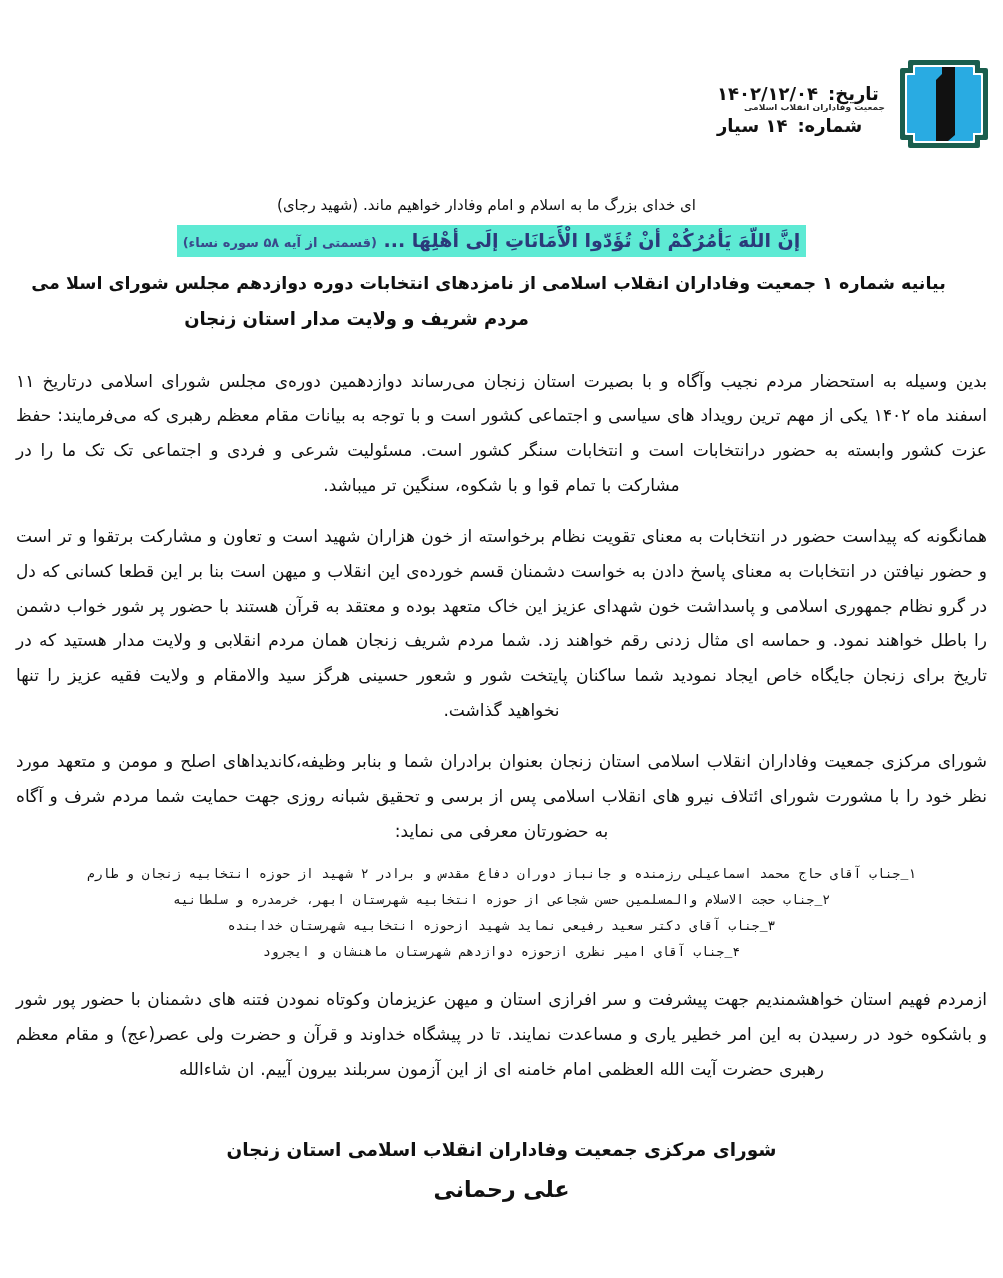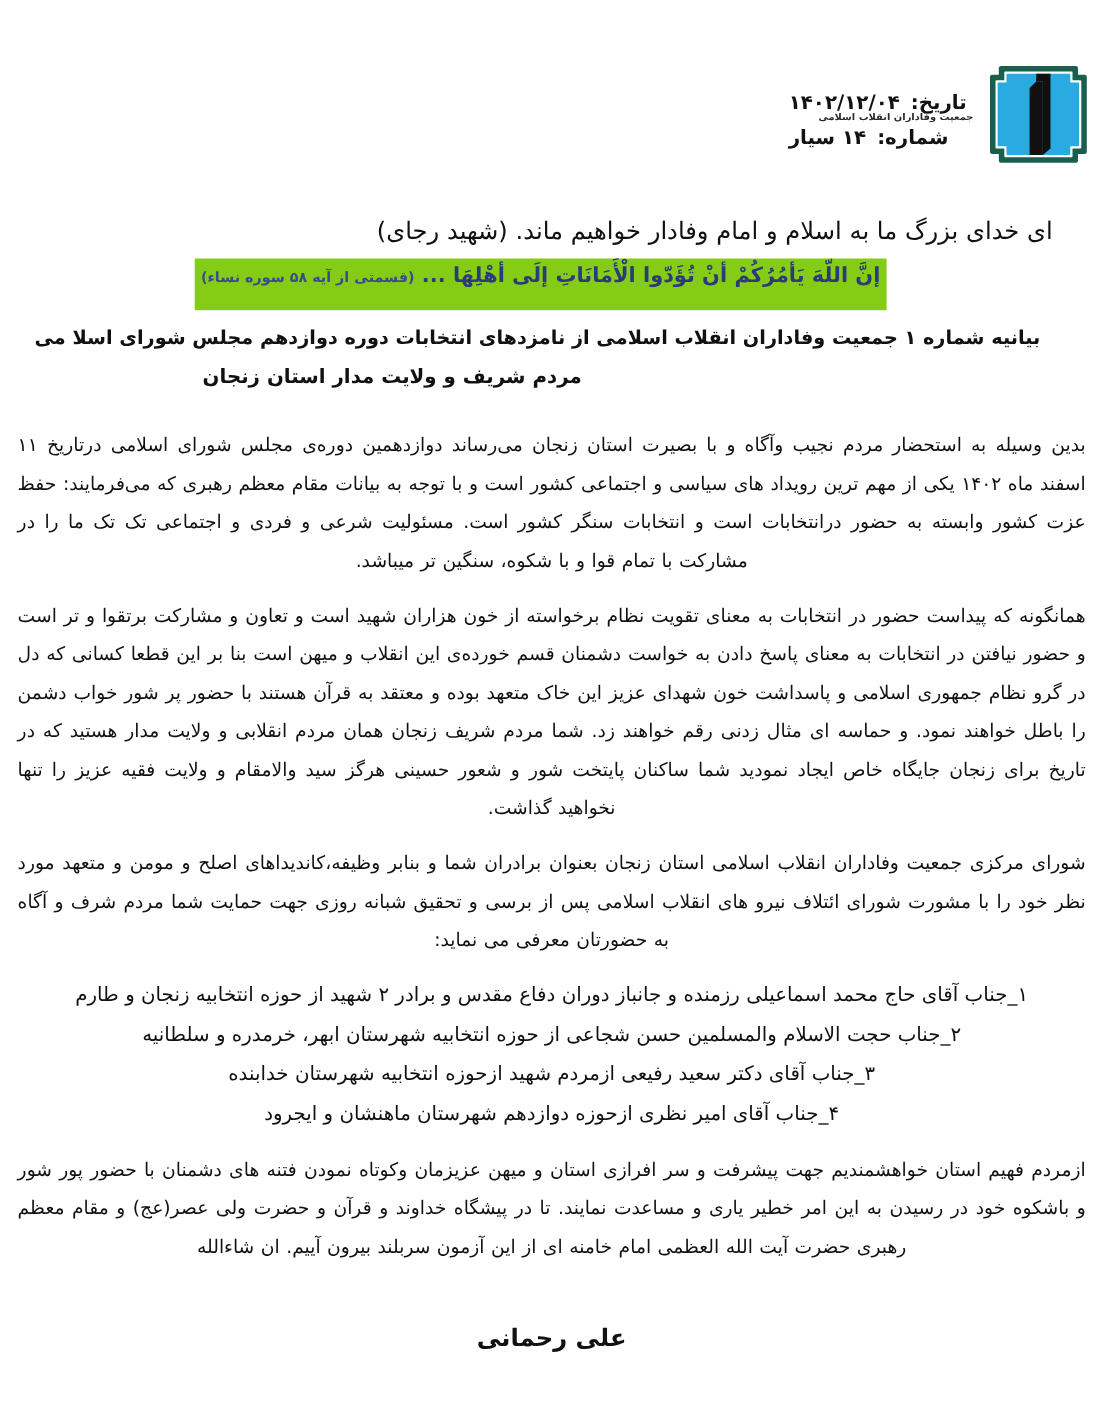--- a/index.html
+++ b/index.html
@@ -82,38 +82,39 @@
     text-align: left;
   }
   .meta-label { margin-left: 10px; }
 
   
   .content {
     padding: 0 16px 0 16px;
   }
 
   .line-quote {
-    font-size: 22px;
+    text-align: center;
+    font-size: 15px;
     line-height: 1.5;
     margin: 4px 0 8px 0;
     padding-right: 30px;
   }
 
   .ayah-row {
     text-align: center;
     margin: 2px 0 12px 0;
     padding-right: 20px;
   }
   .ayah {
     display: inline-block;
-    background: #84cc16;
+    background: #5eead4;
     color: #2b3a7a;
     font-size: 19px;
     font-weight: bold;
-    padding: 2px 6px 17px 6px;
+    padding: 2px 6px 3px 6px;
     line-height: 1.45;
     white-space: nowrap;
   }
   .ayah .ayah-src {
     font-size: 13px;
     font-weight: bold;
     color: #3a4a8c;
   }
 
   .statement-title {
@@ -144,25 +145,26 @@
     text-align-last: center;
     word-spacing: 0.5px;
   }
 
   ol.candidates, .candidates {
     list-style: none;
     margin: 0 0 12px 0;
     padding: 0;
   }
   .candidate {
-    font-size: 18px;
+    font-size: 13px;
     line-height: 2.0;
     text-align: center;
     margin: 0;
     white-space: nowrap;
+    font-family: Liberation Mono, monospace;
   }
 
   .closing {
     margin-top: 14px;
   }
 
   .signature {
     margin-top: 44px;
     text-align: center;
   }
@@ -230,24 +232,25 @@
 
     <p class="para">بدین وسیله به استحضار مردم نجیب وآگاه و با بصیرت استان زنجان می‌رساند دوازدهمین دوره‌ی مجلس شورای اسلامی درتاریخ ۱۱ اسفند ماه ۱۴۰۲ یکی از مهم ترین رویداد های سیاسی و اجتماعی کشور است و با توجه به بیانات مقام معظم رهبری که می‌فرمایند: حفظ عزت کشور وابسته به حضور درانتخابات است و انتخابات سنگر کشور است. مسئولیت شرعی و فردی و اجتماعی تک تک ما را در مشارکت با تمام قوا و با شکوه، سنگین تر میباشد.</p>
 
     <p class="para">همانگونه که پیداست حضور در انتخابات به معنای تقویت نظام برخواسته از خون  هزاران شهید است و تعاون و مشارکت برتقوا و تر است و حضور نیافتن در انتخابات به معنای پاسخ دادن به خواست دشمنان قسم خورده‌ی این انقلاب و میهن است بنا بر این قطعا کسانی که دل در گرو نظام جمهوری اسلامی و پاسداشت خون شهدای عزیز این خاک متعهد بوده  و معتقد به قرآن هستند با حضور پر شور خواب دشمن را باطل خواهند نمود. و حماسه ای مثال زدنی رقم خواهند زد. شما مردم شریف زنجان همان مردم انقلابی و ولایت مدار هستید که در تاریخ برای زنجان جایگاه خاص ایجاد نمودید شما ساکنان پایتخت شور و شعور حسینی هرگز سید والامقام و ولایت فقیه عزیز را تنها نخواهید گذاشت.</p>
 
     <p class="para">شورای مرکزی جمعیت وفاداران انقلاب اسلامی استان زنجان بعنوان برادران شما و بنابر وظیفه،کاندیداهای اصلح و مومن و متعهد مورد نظر خود را با مشورت شورای ائتلاف نیرو های انقلاب اسلامی پس از برسی و تحقیق شبانه روزی جهت حمایت شما مردم شرف و آگاه به حضورتان معرفی می نماید:</p>
 
     <div class="candidates">
       <div class="candidate">۱_جناب آقای حاج محمد اسماعیلی رزمنده و جانباز دوران دفاع مقدس و برادر ۲ شهید از حوزه انتخابیه زنجان و طارم</div>
       <div class="candidate">۲_جناب حجت الاسلام والمسلمین حسن شجاعی از حوزه انتخابیه شهرستان ابهر، خرمدره و سلطانیه</div>
-      <div class="candidate">۳_جناب آقای دکتر سعید رفیعی ازمردم شهید  ازحوزه انتخابیه شهرستان خدابنده</div>
+      <div class="candidate">۳_جناب آقای دکتر سعید رفیعی نماید شهید  ازحوزه انتخابیه شهرستان خدابنده</div>
       <div class="candidate">۴_جناب آقای امیر نظری ازحوزه دوازدهم شهرستان ماهنشان و ایجرود</div>
     </div>
 
     <p class="para closing">ازمردم فهیم استان خواهشمندیم جهت پیشرفت و سر افرازی استان و میهن عزیزمان وکوتاه نمودن فتنه های دشمنان با حضور پور شور و باشکوه خود در رسیدن  به این امر خطیر یاری و مساعدت نمایند. تا در پیشگاه خداوند و قرآن و حضرت ولی عصر(عج) و مقام معظم رهبری حضرت آیت الله العظمی امام خامنه ای از این آزمون سربلند بیرون آییم. ان شاءالله</p>
 
     <div class="signature">
+      <div class="sig-line">شورای مرکزی جمعیت وفاداران انقلاب اسلامی استان زنجان</div>
       <div class="sig-line name">علی رحمانی</div>
     </div>
 
   </div>
 </div>
 
 </body></html>

